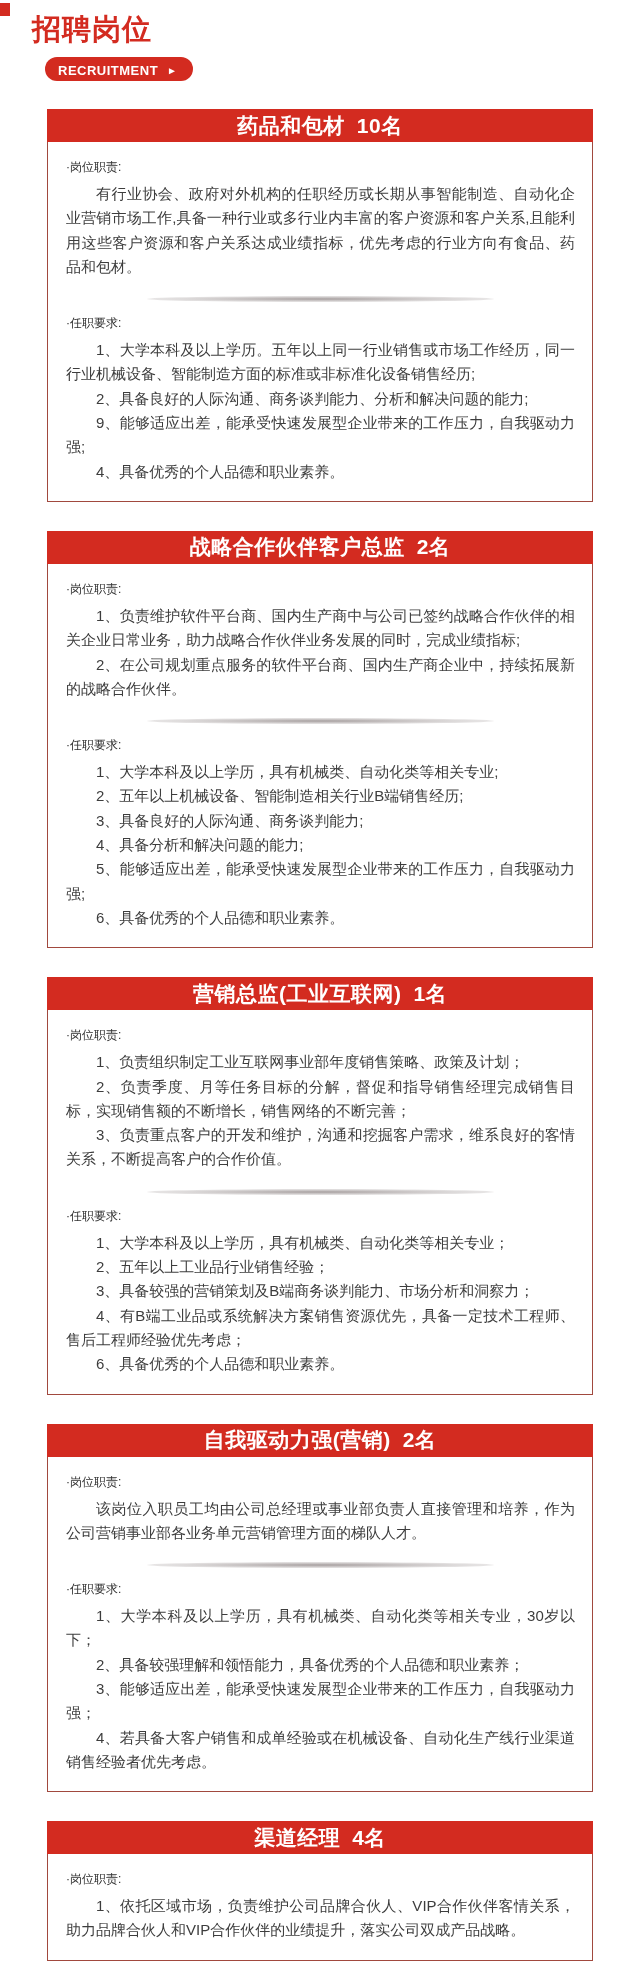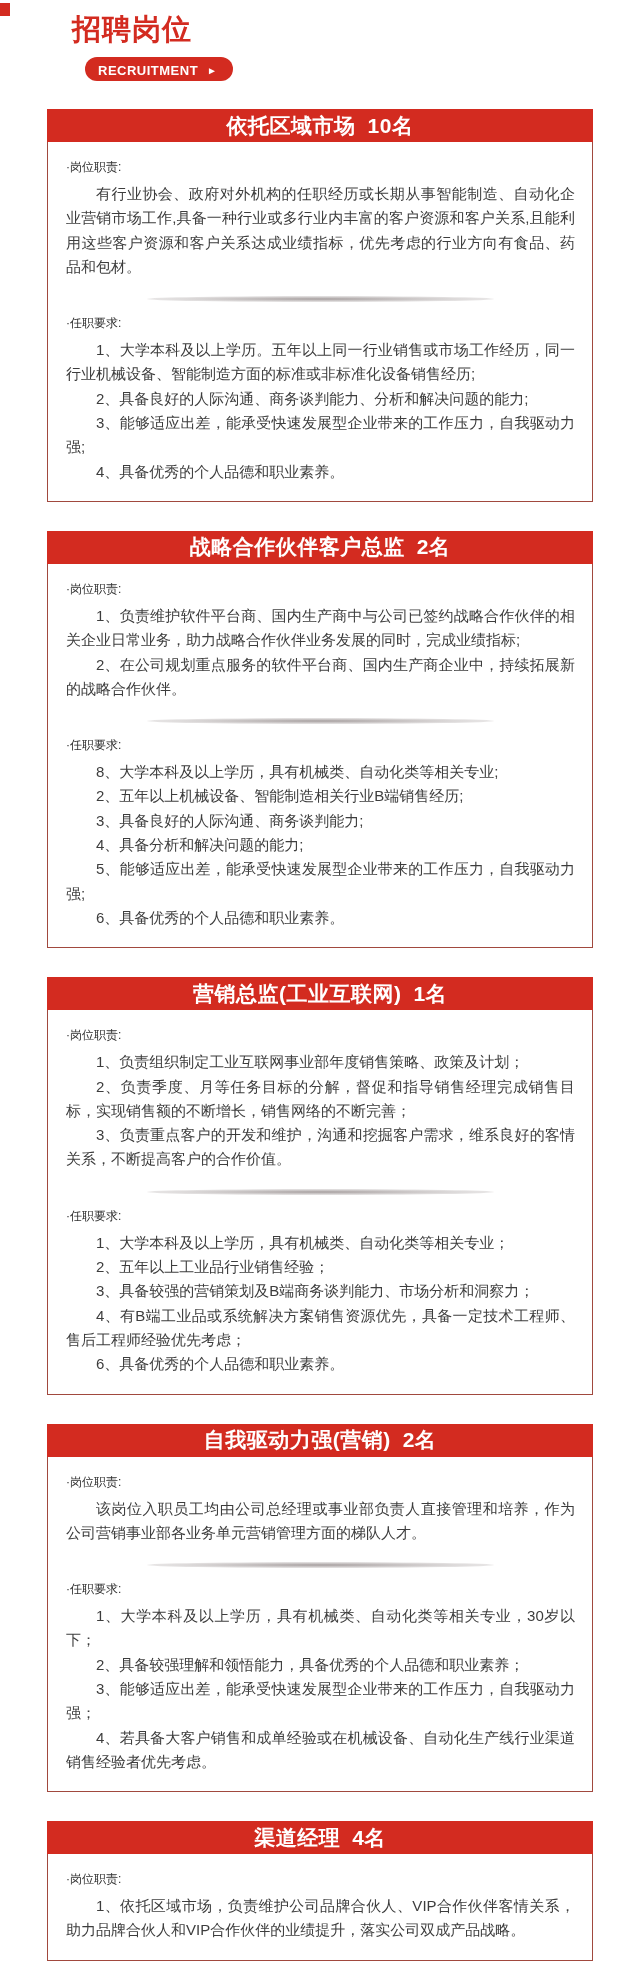--- a/index.html
+++ b/index.html
@@ -14,21 +14,21 @@
     min-height:1988px;
     background:#ffffff;
     font-family:"Liberation Sans","DejaVu Sans",sans-serif;
     color:var(--text);
     position:relative;
   }
   .corner-mark{
     position:absolute;left:0;top:3px;width:10px;height:13px;
     background:var(--accent);
   }
-  .page-header{padding:10px 0 0 32px;margin-left:40px;}
+  .page-header{padding:10px 0 0 32px;}
   .page-title{
     margin:0 0 7px 0;
     color:var(--accent);
     font-size:29px;
     font-weight:bold;
     letter-spacing:1px;
   }
   .badge{
     display:inline-flex;align-items:center;
     margin-left:13px;
@@ -94,55 +94,55 @@
   <div class="badge">
     <span>RECRUITMENT</span>
     <span class="arrow">►</span>
   </div>
 </header>
 
 <main class="job-list">
   <section class="card">
     <div class="card-header">
       <h2 class="card-title">
-        <span class="name">依托区域市场</span><span class="count">10名</span>
+        <span class="name">药品和包材</span><span class="count">10名</span>
       </h2>
     </div>
     <div class="card-body">
       <p class="label">·岗位职责:</p>
       <div class="duties">
           <p class="para">有行业协会、政府对外机构的任职经历或长期从事智能制造、自动化企业营销市场工作,具备一种行业或多行业内丰富的客户资源和客户关系,且能利用这些客户资源和客户关系达成业绩指标，优先考虑的行业方向有食品、药品和包材。</p>
         </div>
       <div class="divider"></div>
       <p class="label">·任职要求:</p>
       <div class="reqs">
           <p class="para">1、大学本科及以上学历。五年以上同一行业销售或市场工作经历，同一行业机械设备、智能制造方面的标准或非标准化设备销售经历;</p>
           <p class="para">2、具备良好的人际沟通、商务谈判能力、分析和解决问题的能力;</p>
-          <p class="para">3、能够适应出差，能承受快速发展型企业带来的工作压力，自我驱动力强;</p>
+          <p class="para">9、能够适应出差，能承受快速发展型企业带来的工作压力，自我驱动力强;</p>
           <p class="para">4、具备优秀的个人品德和职业素养。</p>
         </div>
     </div>
   </section>
 
   <section class="card">
     <div class="card-header">
       <h2 class="card-title">
         <span class="name">战略合作伙伴客户总监</span><span class="count">2名</span>
       </h2>
     </div>
     <div class="card-body">
       <p class="label">·岗位职责:</p>
       <div class="duties">
           <p class="para">1、负责维护软件平台商、国内生产商中与公司已签约战略合作伙伴的相关企业日常业务，助力战略合作伙伴业务发展的同时，完成业绩指标;</p>
           <p class="para">2、在公司规划重点服务的软件平台商、国内生产商企业中，持续拓展新的战略合作伙伴。</p>
         </div>
       <div class="divider"></div>
       <p class="label">·任职要求:</p>
       <div class="reqs">
-          <p class="para">8、大学本科及以上学历，具有机械类、自动化类等相关专业;</p>
+          <p class="para">1、大学本科及以上学历，具有机械类、自动化类等相关专业;</p>
           <p class="para">2、五年以上机械设备、智能制造相关行业B端销售经历;</p>
           <p class="para">3、具备良好的人际沟通、商务谈判能力;</p>
           <p class="para">4、具备分析和解决问题的能力;</p>
           <p class="para">5、能够适应出差，能承受快速发展型企业带来的工作压力，自我驱动力强;</p>
           <p class="para">6、具备优秀的个人品德和职业素养。</p>
         </div>
     </div>
   </section>
 
   <section class="card">

